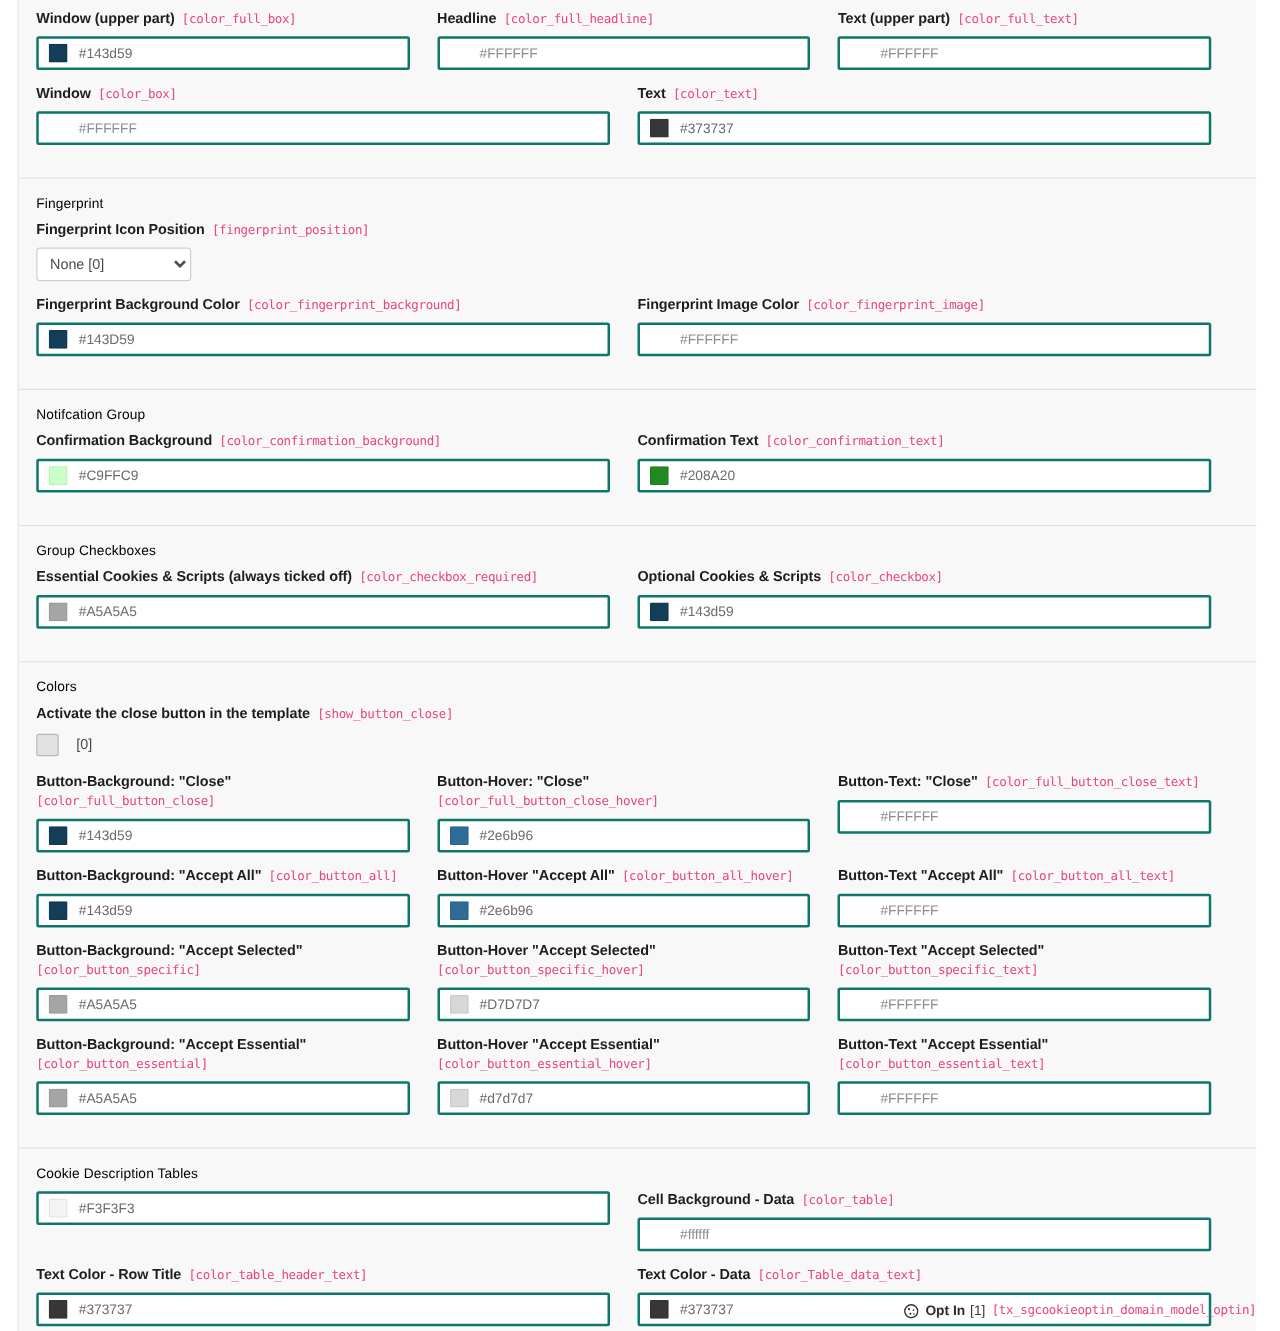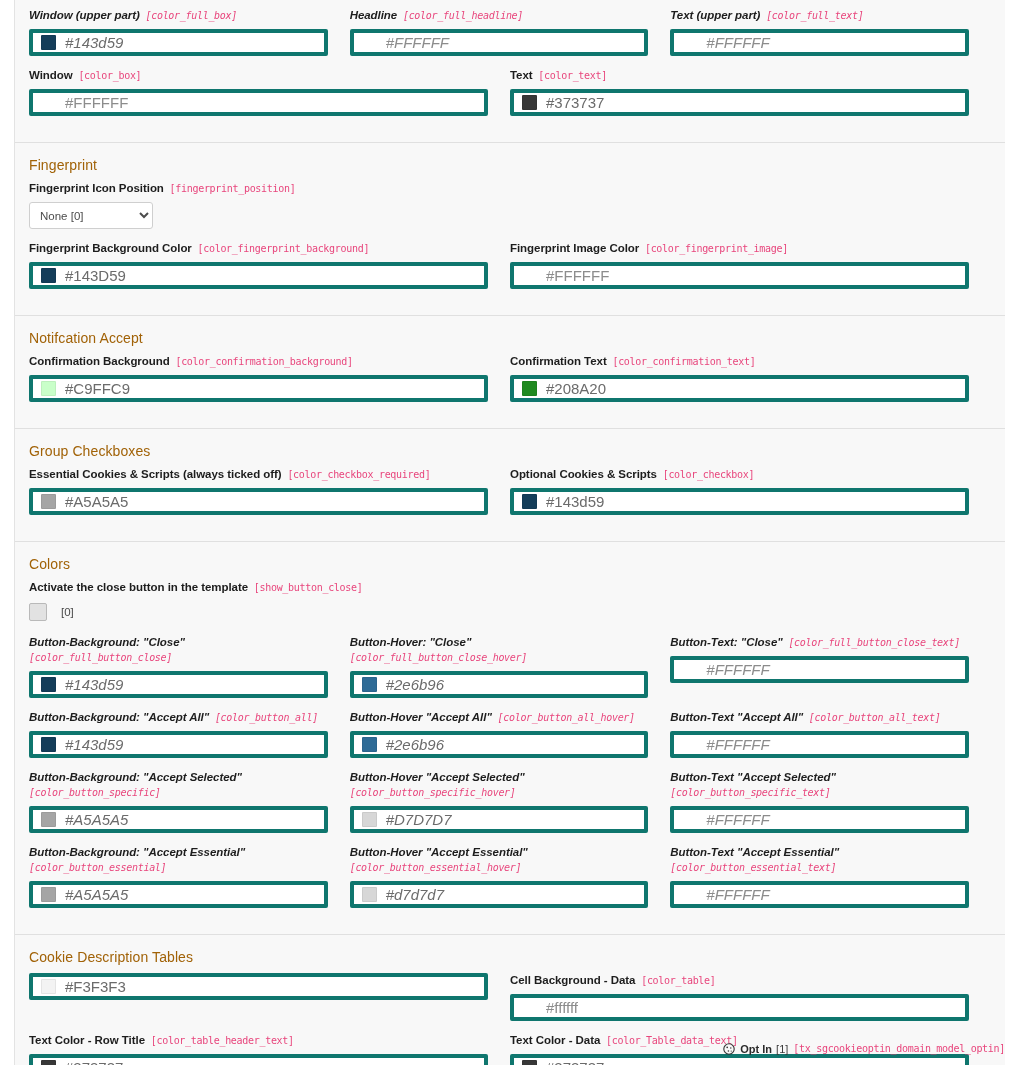--- a/index.html
+++ b/index.html
@@ -30,32 +30,32 @@
     top: 0;
   }
   .section {
     background: #f8f8f8;
     border-bottom: 1px solid #e0e0e0;
     padding: 12px 14px 14px 14px;
     position: relative;
   }
   .section.first { padding-top: 8px; border-top: none; }
   .section-title {
-    font-size: 14px;
-    color: #a16207;
+    font-size: 11px;
+    color: #000000;
     font-weight: 400;
     margin: 2px 0 8px 0;
     letter-spacing: .1px;
   }
   .row {
     display: flex;
     gap: 0;
     width: 100%;
   }
-  .row.cols3 > .field { width: 33.333%; padding-right: 22px; font-style: italic; }
+  .row.cols3 > .field { width: 33.333%; padding-right: 22px; }
   .row.cols2 > .field { width: 50%; padding-right: 22px; }
   .row.cols1 > .field { width: 100%; padding-right: 22px; }
   .field { margin-bottom: 12px; }
   .field-label {
     font-size: 11.5px;
     font-weight: 700;
     color: #1d1d1d;
     line-height: 14px;
     margin-bottom: 6px;
     letter-spacing: -.05px;
@@ -63,26 +63,26 @@
   .field-key {
     font-family: "DejaVu Sans Mono", monospace;
     font-weight: 400;
     font-size: 10px;
     color: #e8457c;
     letter-spacing: -.3px;
   }
   .input {
     height: 27px;
     background: #ffffff;
-    border: 4px solid #0f766e;
+    border: 2px solid #0f766e;
     border-radius: 2px;
     display: flex;
     align-items: center;
     padding: 0 8px;
-    font-size: 15px;
+    font-size: 11px;
     color: #6b6b6b;
   }
   .swatch {
     width: 15px; height: 15px;
     border-radius: 1px;
     margin-right: 9px;
     flex: 0 0 auto;
     border: 1px solid rgba(0,0,0,0.06);
   }
   .input .val { white-space: nowrap; }
@@ -192,21 +192,21 @@
           </div>
           <div class="field">
             <div class="field-label"><span>Fingerprint Image Color</span><span class="field-key"> [color_fingerprint_image]</span></div>
             <div class="input empty">
               <span class="val">#FFFFFF</span>
             </div>
           </div>
         </div>
       </div>
       <div class="section">
-        <div class="section-title">Notifcation Accept</div>
+        <div class="section-title">Notifcation Group</div>
         <div class="row cols2">
           <div class="field">
             <div class="field-label"><span>Confirmation Background</span><span class="field-key"> [color_confirmation_background]</span></div>
             <div class="input">
               <span class="swatch" style="background: rgb(201, 255, 201);"></span>
               <span class="val">#C9FFC9</span>
             </div>
           </div>
           <div class="field">
             <div class="field-label"><span>Confirmation Text</span><span class="field-key"> [color_confirmation_text]</span></div>

